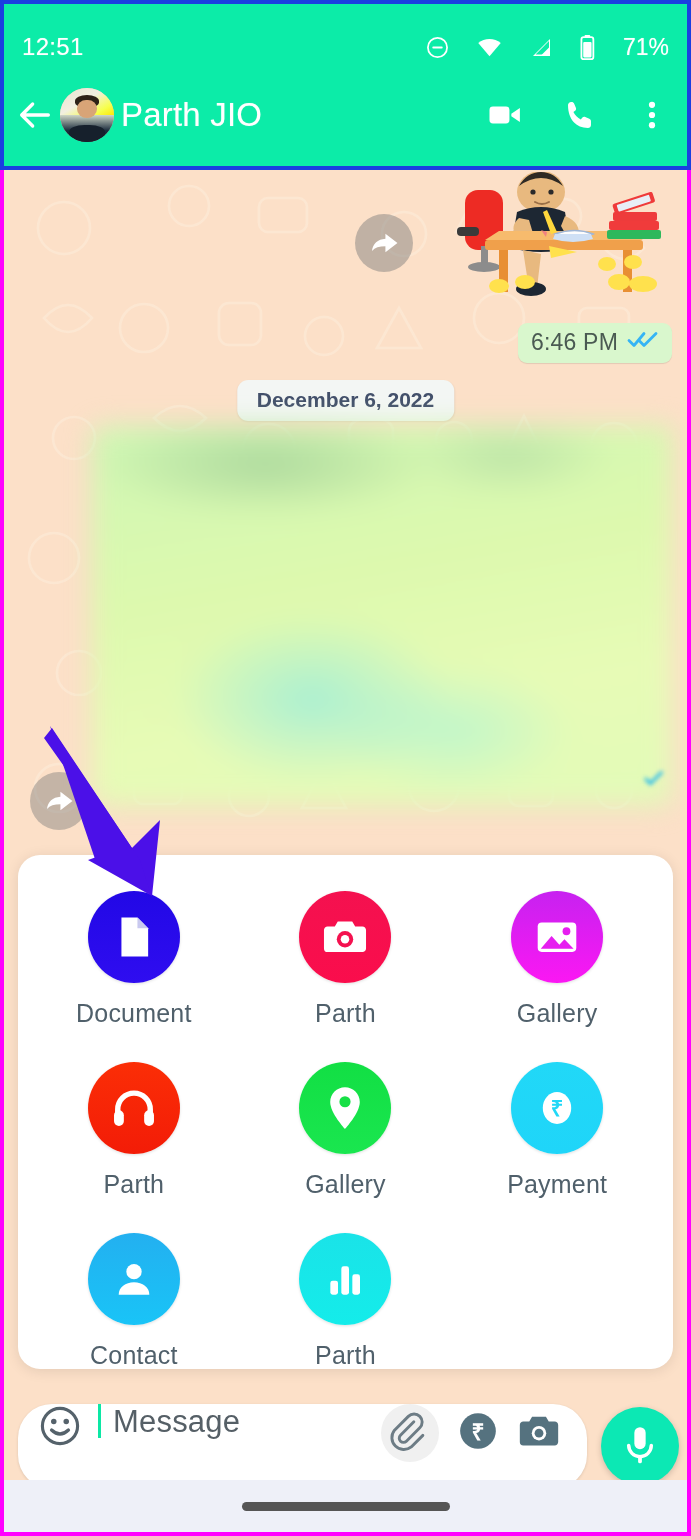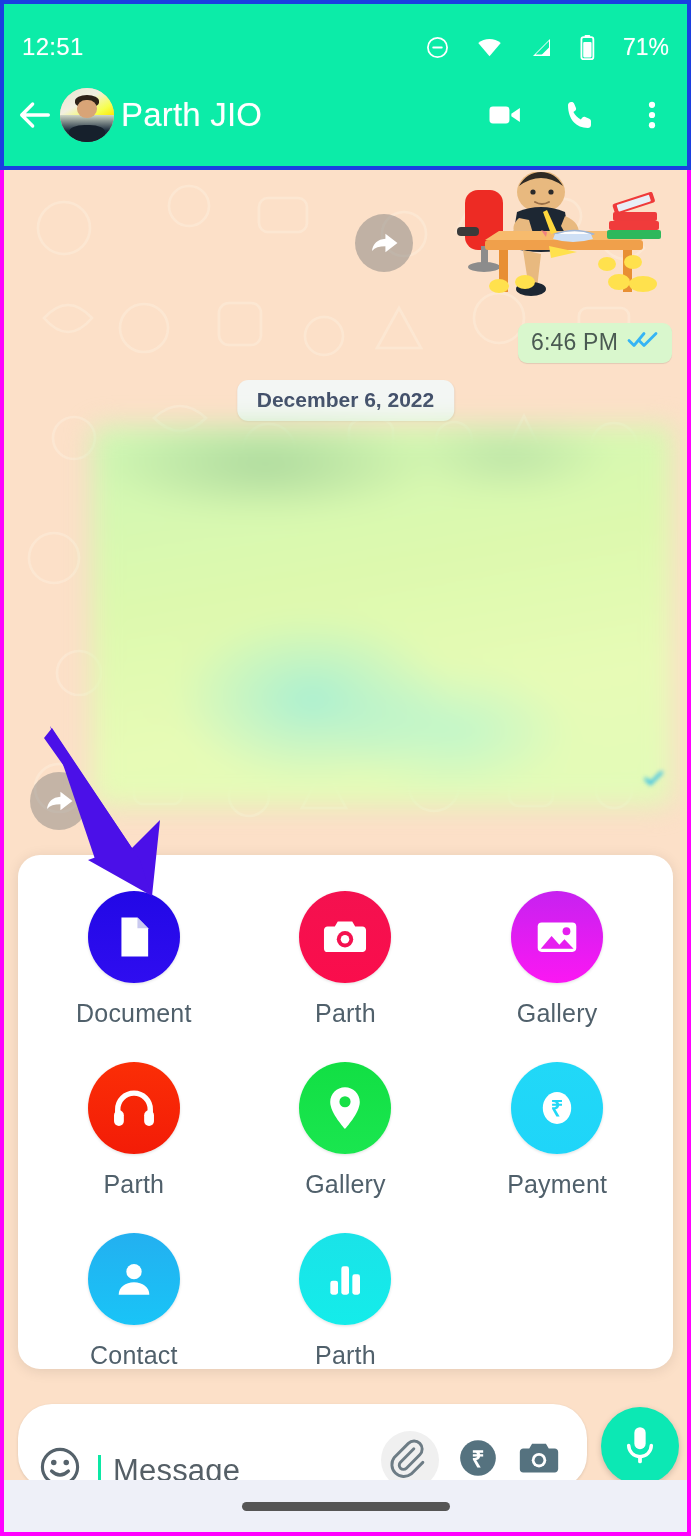--- a/index.html
+++ b/index.html
@@ -175,21 +175,21 @@
 
   
   .inputbar {
     position:absolute; left:4px; right:4px; bottom:56px; height:68px;
     display:flex; align-items:center; padding:0 8px 0 14px; gap:10px;
     z-index:30;
   }
   .input-pill {
     flex:1 1 auto; height:85px; background:#ffffff;
     border-radius:34px;
-    display:flex; align-items:flex-end;
+    display:flex; align-items:flex-start;
     padding:0 26px 0 20px; gap:4px;
     box-shadow:0 1px 3px rgba(0,0,0,.12);
   }
   .emoji-btn { flex:0 0 auto; display:flex; align-items:center; }
   .caret {
     width:3px; height:34px; background:#0ce8a5; margin:0 8px 0 12px; flex:0 0 auto;
   }
   .msg-placeholder {
     font-size:31px; color:#555f66; flex:1 1 auto; white-space:nowrap;
     letter-spacing:.2px;

